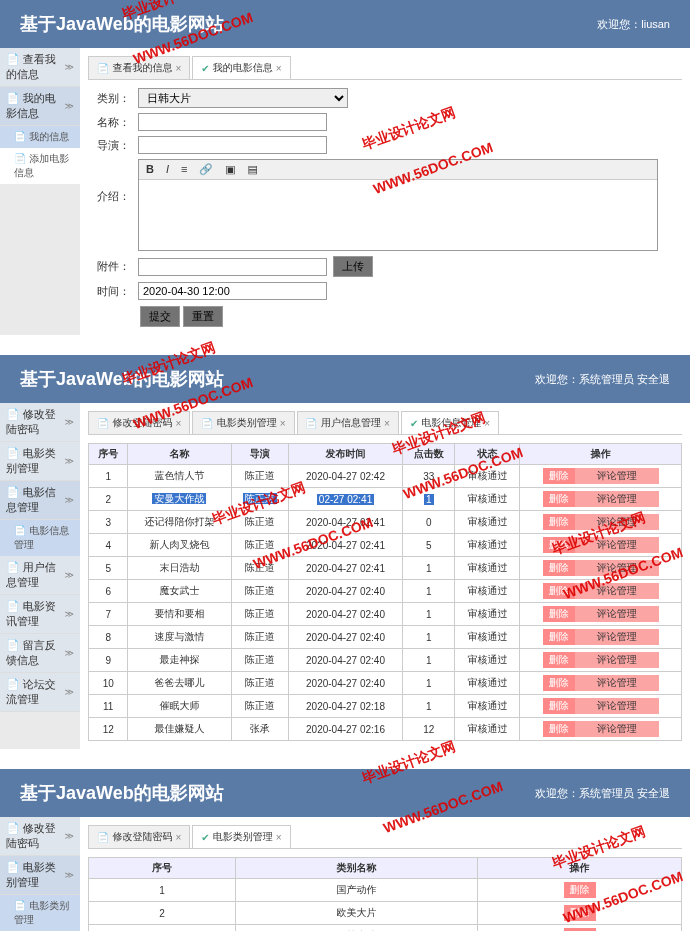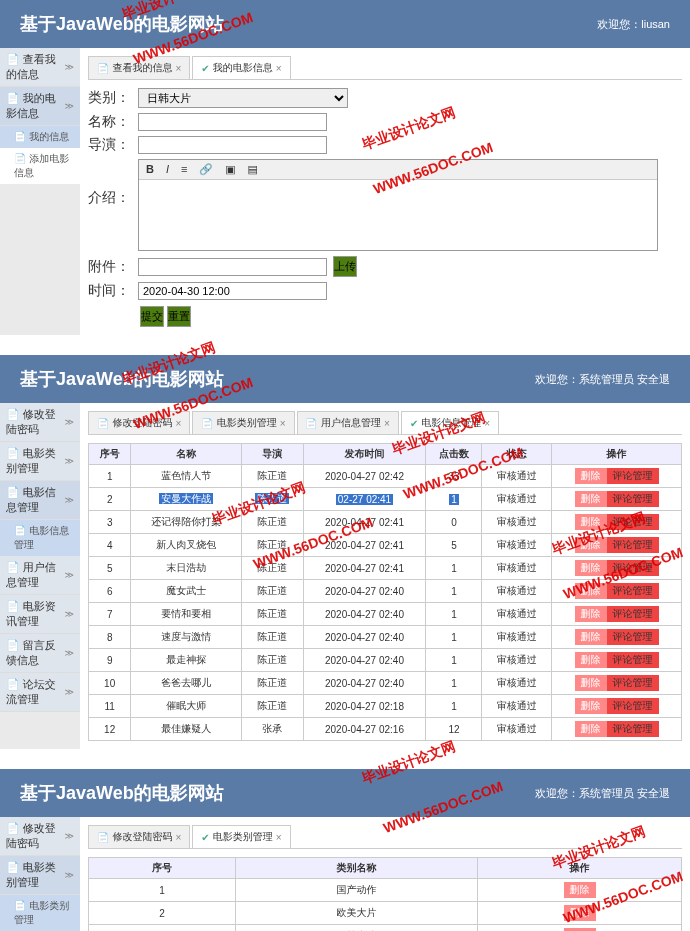--- a/index.html
+++ b/index.html
@@ -15,35 +15,35 @@
     .sidebar-sub { padding: 4px 6px 4px 14px; background: #fff; cursor: pointer; font-size: 10px; color: #555; }
     .sidebar-sub.active { background: #c8d8ee; }
     .chevron { font-size: 9px; color: #888; }
     .main { flex: 1; padding: 8px; background: #fff; }
     .tabs { display: flex; border-bottom: 1px solid #ccc; margin-bottom: 8px; }
     .tab { padding: 4px 8px; border: 1px solid #ccc; border-bottom: none; background: #f0f0f0; margin-right: 2px; font-size: 10px; cursor: pointer; display: flex; align-items: center; gap: 3px; }
     .tab.active { background: #fff; }
     .tab .close { color: #888; font-size: 10px; cursor: pointer; }
     .tab .check { color: #4a8; }
     .form-row { display: flex; align-items: center; margin: 5px 0; }
-    .form-label { width: 50px; text-align: right; padding-right: 8px; font-size: 14px; }
+    .form-label { width: 50px; text-align: right; padding-right: 8px; font-size: 11px; }
     .form-row select, .form-row input[type=text] { border: 1px solid #999; padding: 2px 4px; font-size: 11px; }
     .form-row select { width: 210px; }
     .form-row input[type=text] { width: 189px; }
     .editor { border: 1px solid #999; margin-left: 50px; width: 520px; }
     .editor-toolbar { background: #f0f0f0; border-bottom: 1px solid #ccc; padding: 2px 4px; display: flex; gap: 6px; }
     .editor-toolbar span { cursor: pointer; font-size: 11px; padding: 1px 3px; }
     .editor-area { height: 70px; background: #fff; }
-    .btn { padding: 2px 0; border: 1px solid #999; background: #4d7c0f; cursor: pointer; font-size: 11px; }
+    .btn { padding: 2px 8px; border: 1px solid #999; background: #737373; cursor: pointer; font-size: 11px; }
     .btn-row { margin-left: 52px; margin-top: 6px; }
     table { border-collapse: collapse; width: 100%; font-size: 10px; }
     th, td { border: 1px solid #ccc; padding: 3px 5px; text-align: center; }
     th { background: #eef; }
     .btn-del { background: #f88; color: #fff; padding: 1px 6px; cursor: pointer; display: inline-block; text-align: right; }
-    .btn-comment { background: #ef4444; padding: 1px 6px; cursor: pointer; display: inline-block; }
+    .btn-comment { background: #fca5a5; padding: 1px 22px; cursor: pointer; display: inline-block; }
     .highlight { background: #3874cc; color: #fff; padding: 0 2px; }
     .wm { position: absolute; color: #d00; font-size: 14px; transform: rotate(-20deg); pointer-events: none; font-weight: bold; opacity: 0.9; }
     .panel { position: relative; }
   </style>
 </head>
 <body>
 
 <div class="panel">
   <div class="header">
     <h1>基于JavaWeb的电影网站</h1>

